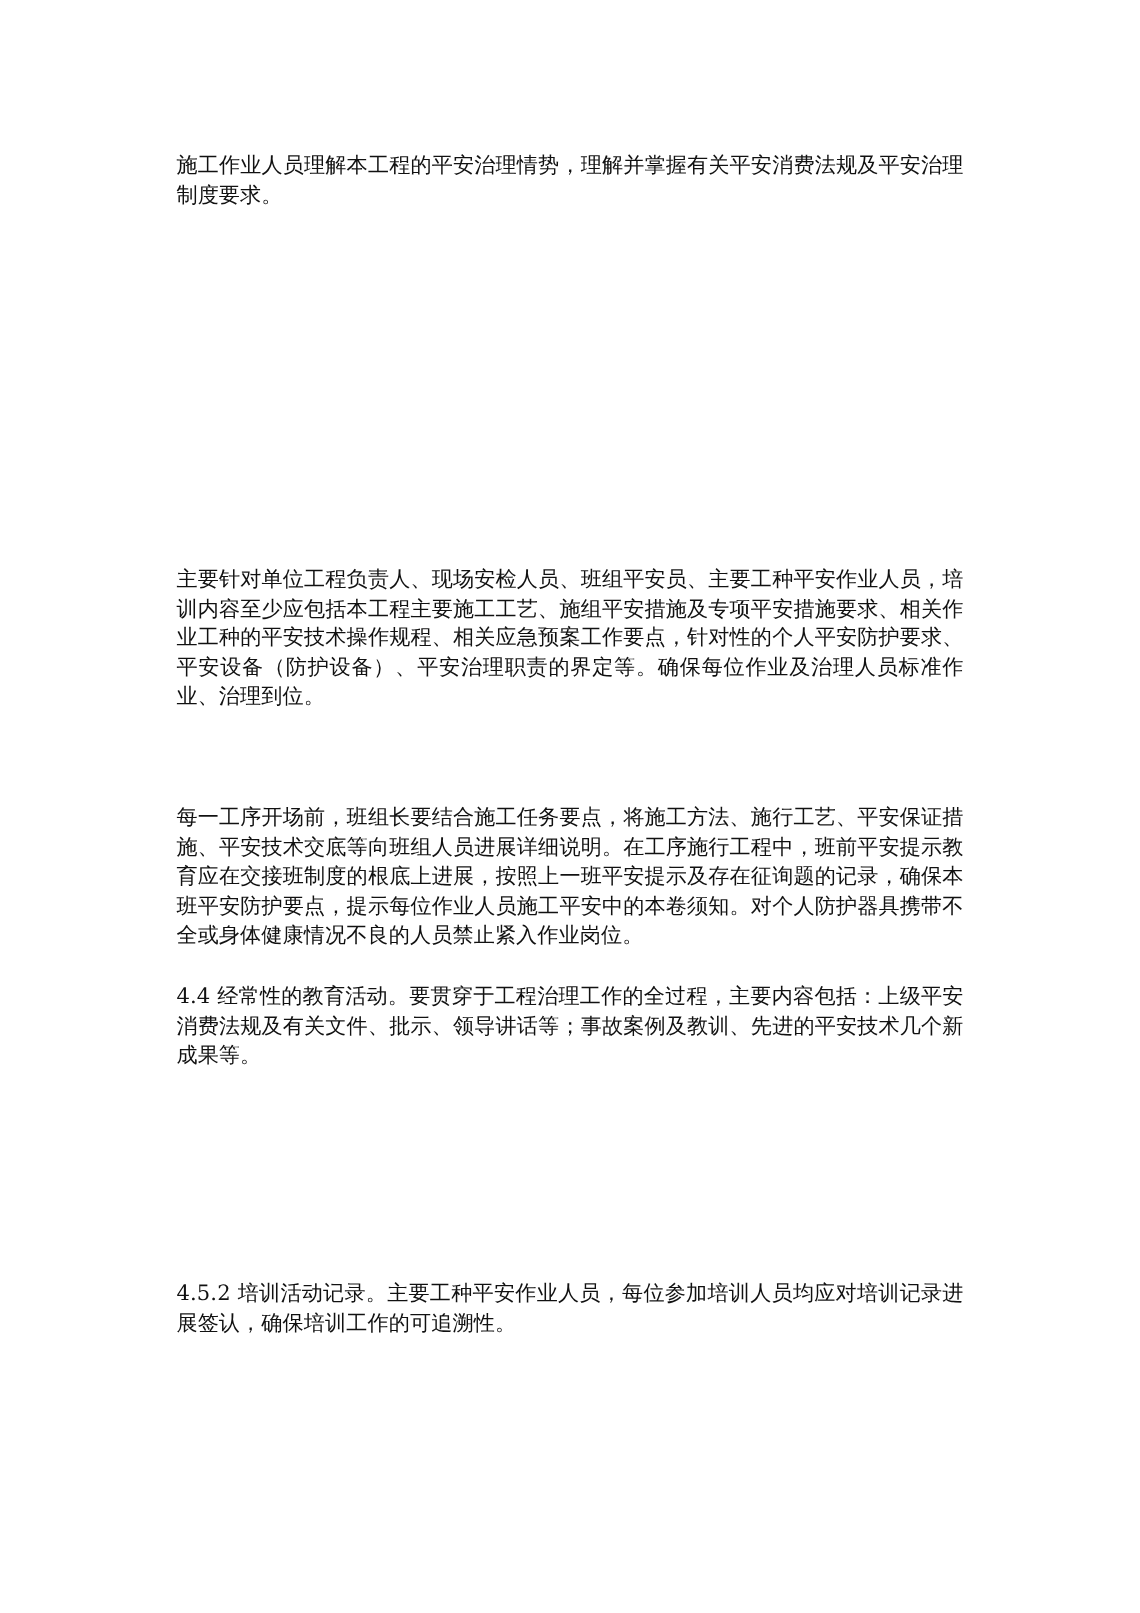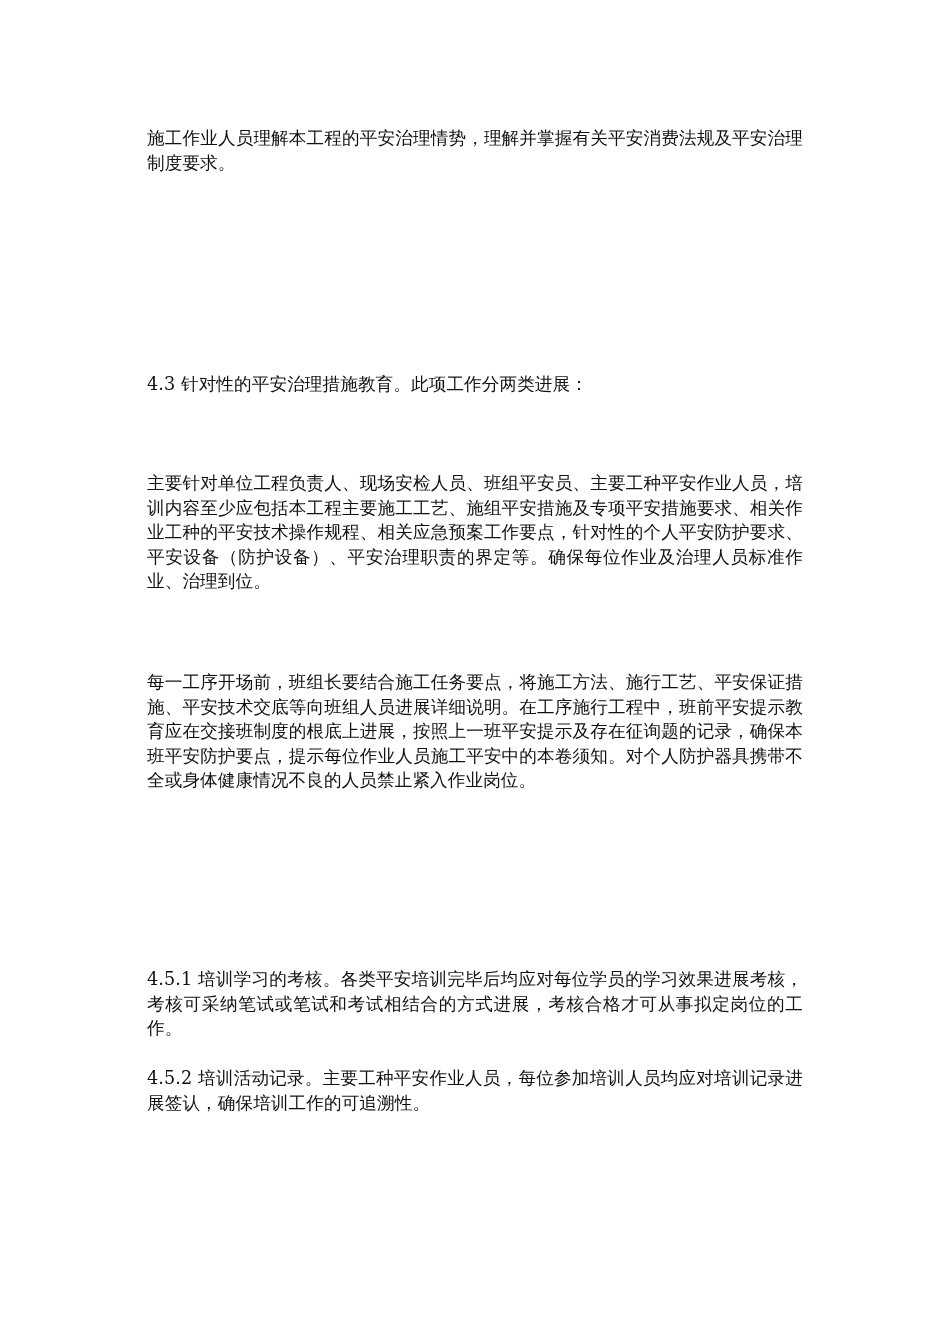--- a/index.html
+++ b/index.html
@@ -18,18 +18,17 @@
       text-justify: inter-character;
       word-break: break-all;
       letter-spacing: 0.1px;
     }
   </style>
 </head>
 <body>
 
 <div class="page">
   <p class="para" style="top:126px">施工作业人员理解本工程的平安治理情势，理解并掌握有关平安消费法规及平安治理制度要求。</p>
-  <p class="para" style="top:372px">4.3 针对性的平安治理措施教育。此项工作分两类进展：</p>
   <p class="para" style="top:471px">主要针对单位工程负责人、现场安检人员、班组平安员、主要工种平安作业人员，培训内容至少应包括本工程主要施工工艺、施组平安措施及专项平安措施要求、相关作业工种的平安技术操作规程、相关应急预案工作要点，针对性的个人平安防护要求、平安设备（防护设备）、平安治理职责的界定等。确保每位作业及治理人员标准作业、治理到位。</p>
   <p class="para" style="top:670px">每一工序开场前，班组长要结合施工任务要点，将施工方法、施行工艺、平安保证措施、平安技术交底等向班组人员进展详细说明。在工序施行工程中，班前平安提示教育应在交接班制度的根底上进展，按照上一班平安提示及存在征询题的记录，确保本班平安防护要点，提示每位作业人员施工平安中的本卷须知。对个人防护器具携带不全或身体健康情况不良的人员禁止紧入作业岗位。</p>
-  <p class="para" style="top:967px">4.5.1 培训学习的考核。各类平安培训完毕后均应对每位学员的学习效果进展考核，考核可采纳笔试或笔试和考试相结合的方式进展，考核合格才可从事拟定岗位的工作。</p>
+  <p class="para" style="top:819px">4.4 经常性的教育活动。要贯穿于工程治理工作的全过程，主要内容包括：上级平安消费法规及有关文件、批示、领导讲话等；事故案例及教训、先进的平安技术几个新成果等。</p>
   <p class="para" style="top:1066px">4.5.2 培训活动记录。主要工种平安作业人员，每位参加培训人员均应对培训记录进展签认，确保培训工作的可追溯性。</p>
 </div>
 
 </body></html>

